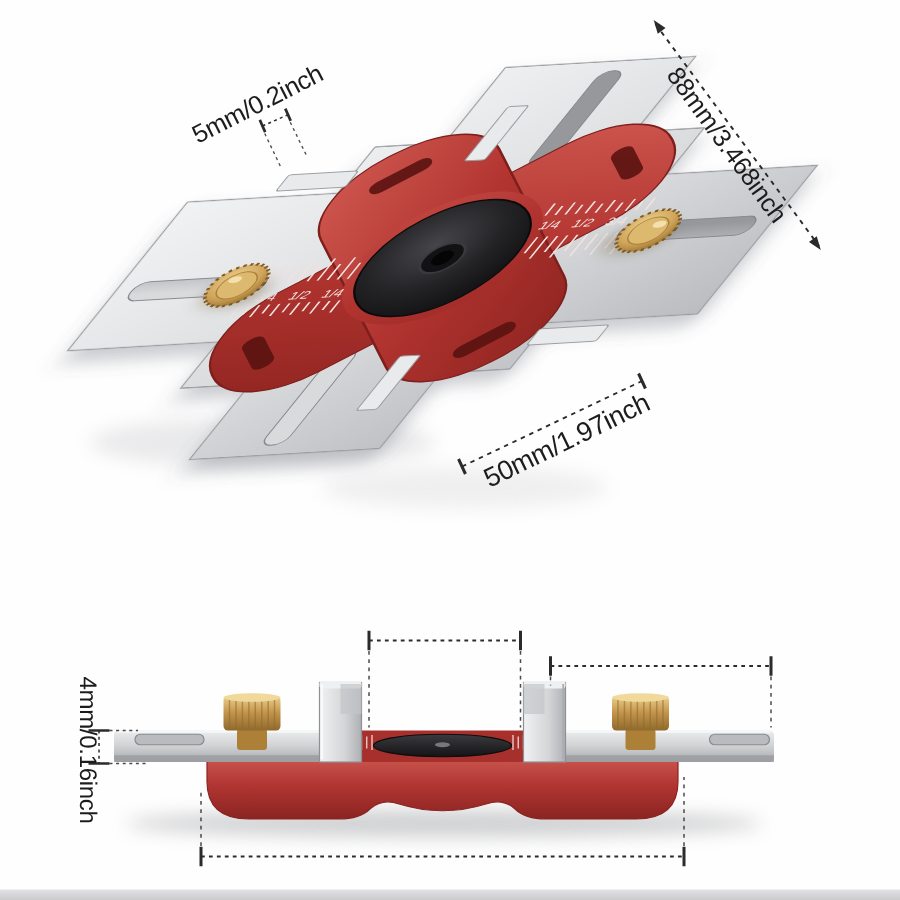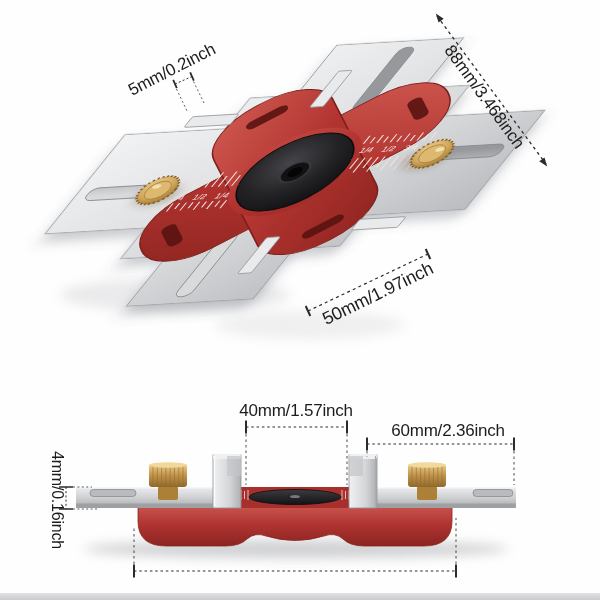--- a/index.html
+++ b/index.html
@@ -262,16 +262,14 @@
       <path d="M134,571 L456,571" stroke-dasharray="2.5,2.8" stroke-width="1.2"></path>
       <path d="M134,564.5 L134,577.5 M456,564.5 L456,577.5" stroke-width="2"></path>
       <path d="M134,564 L134,528 M456,564 L456,518" stroke-dasharray="2.5,3" stroke-width="1" opacity="0.85"></path>
     </g>
   </g>
 </svg>
 
 <div class="dim" style="left:172px;top:70px;--r:-27deg">5mm/0.2inch</div>
 <div class="dim" style="left:484px;top:97px;--r:54deg">88mm/3.468inch</div>
 <div class="dim big" style="left:378px;top:294px;--r:-26deg">50mm/1.97inch</div>
-<div class="dim" style="left:296px;top:411px">40mm/1.57inch</div>
-<div class="dim" style="left:448px;top:431px">60mm/2.36inch</div>
 <div class="dim small" style="left:57px;top:500px;--r:90deg">4mm/0.16inch</div>
 
 </div>
 </body></html>

